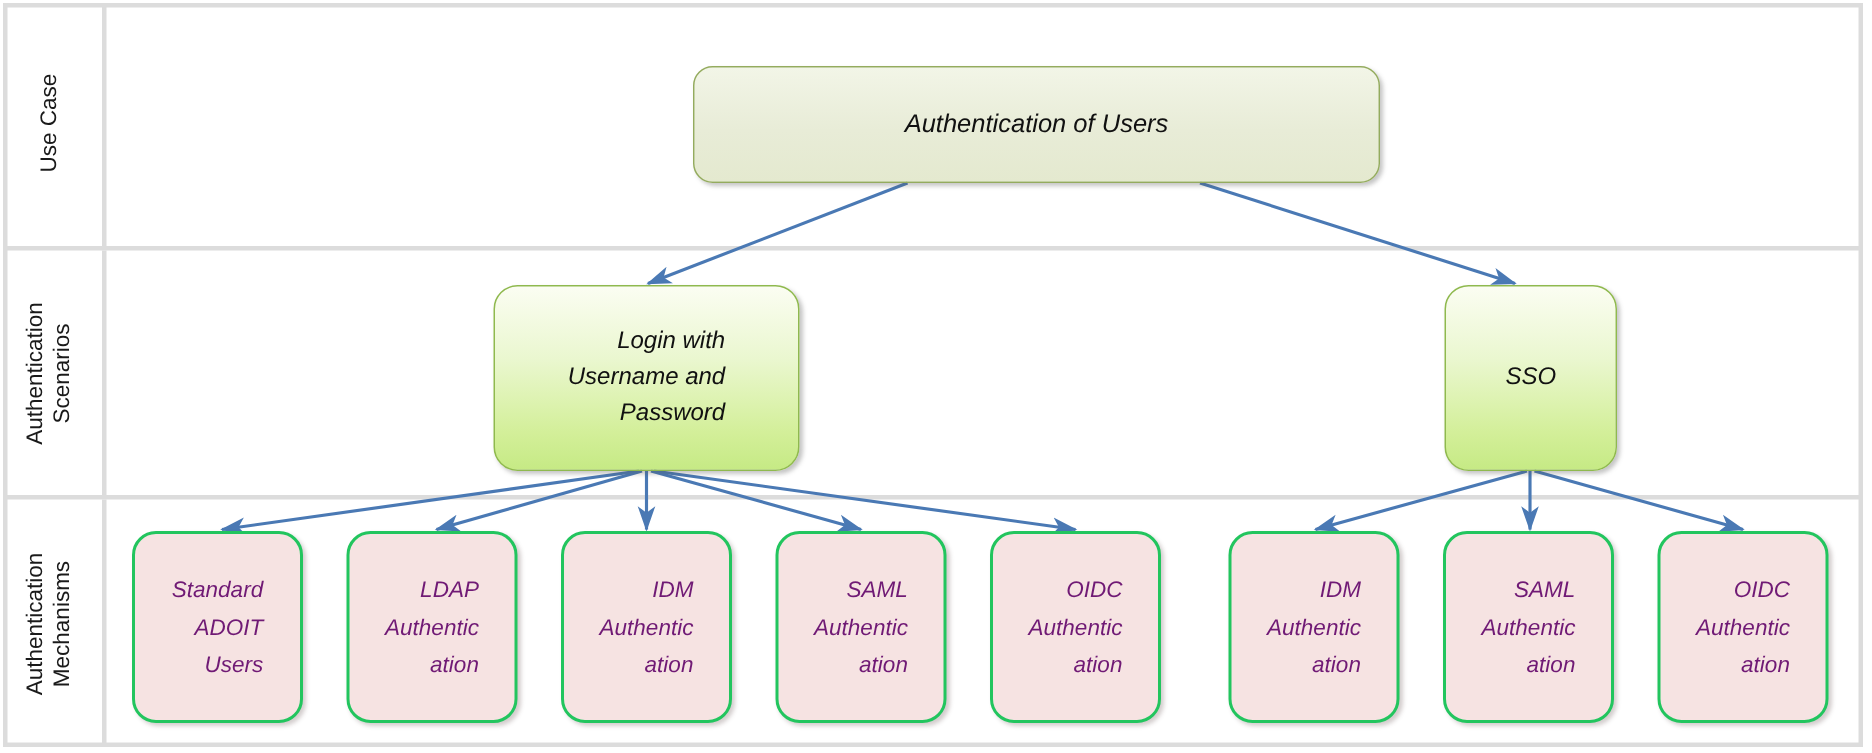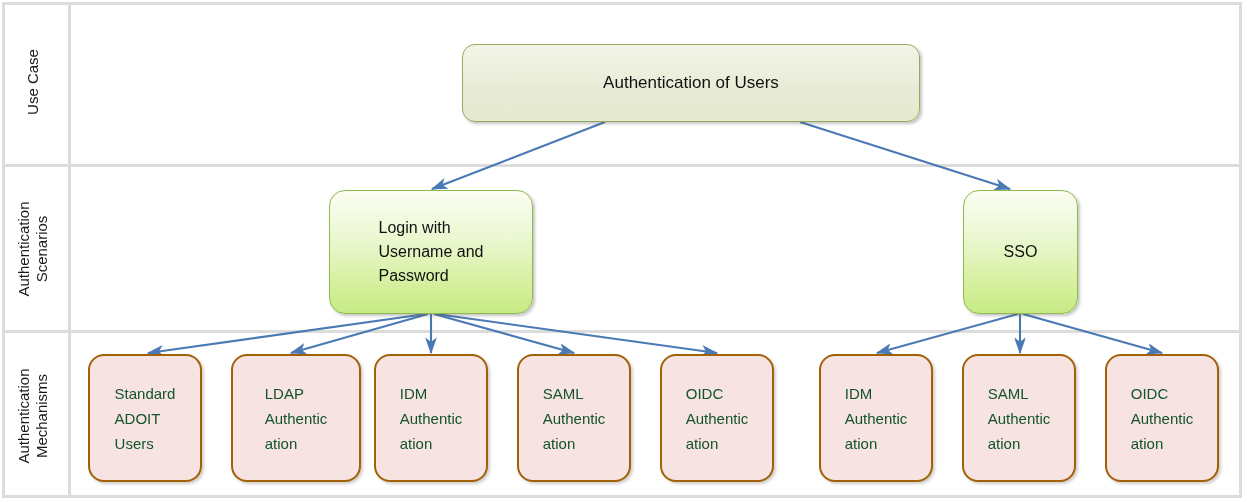--- a/index.html
+++ b/index.html
@@ -59,22 +59,23 @@
     transform-origin: center center;
   }
 
   
   .node {
     position: absolute;
     box-sizing: border-box;
     display: flex;
     align-items: center;
     justify-content: center;
-    text-align: left;
+    text-align: right;
     z-index: 3;
+    font-style: italic;
   }
   .node-label {
     display: block;
     white-space: pre-line;
   }
 
   .node.usecase {
     border: 1px solid #94ab5e;
     border-radius: 13px;
     background: linear-gradient(to bottom, #f2f5e7 0%, #e8ecd7 55%, #e4e9cf 100%);
@@ -88,25 +89,25 @@
     border: 1px solid #8fb94e;
     border-radius: 16px;
     background: linear-gradient(to bottom, #fbfdf2 0%, #eaf7cf 40%, #d3ef99 80%, #c6ea85 100%);
     box-shadow: 2px 2px 3px rgba(90, 90, 90, 0.35);
     color: #111111;
     font-size: 16px;
     line-height: 24px;
   }
 
   .node.mechanism {
-    border: 2px solid #a16207;
+    border: 2px solid #22c55e;
     border-radius: 16px;
     background: #f6e3e2;
     box-shadow: 2px 2px 3px rgba(110, 90, 90, 0.3);
-    color: #14532d;
+    color: #701a75;
     font-size: 15px;
     line-height: 25px;
   }
 
   
   #edges {
     position: absolute;
     left: 0;
     top: 0;
     width: 1248px;
@@ -173,21 +174,21 @@
     <span class="node-label">Login with
 Username and
 Password</span>
   </div>
 
   <div class="node mechanism" style="left:88px; top:354px; width:114px; height:128px;">
     <span class="node-label">Standard
 ADOIT
 Users</span>
   </div>
-  <div class="node mechanism" style="left:231px; top:354px; width:130px; height:128px;">
+  <div class="node mechanism" style="left:231px; top:354px; width:114px; height:128px;">
     <span class="node-label">LDAP
 Authentic
 ation</span>
   </div>
   <div class="node mechanism" style="left:374px; top:354px; width:114px; height:128px;">
     <span class="node-label">IDM
 Authentic
 ation</span>
   </div>
   <div class="node mechanism" style="left:517px; top:354px; width:114px; height:128px;">

